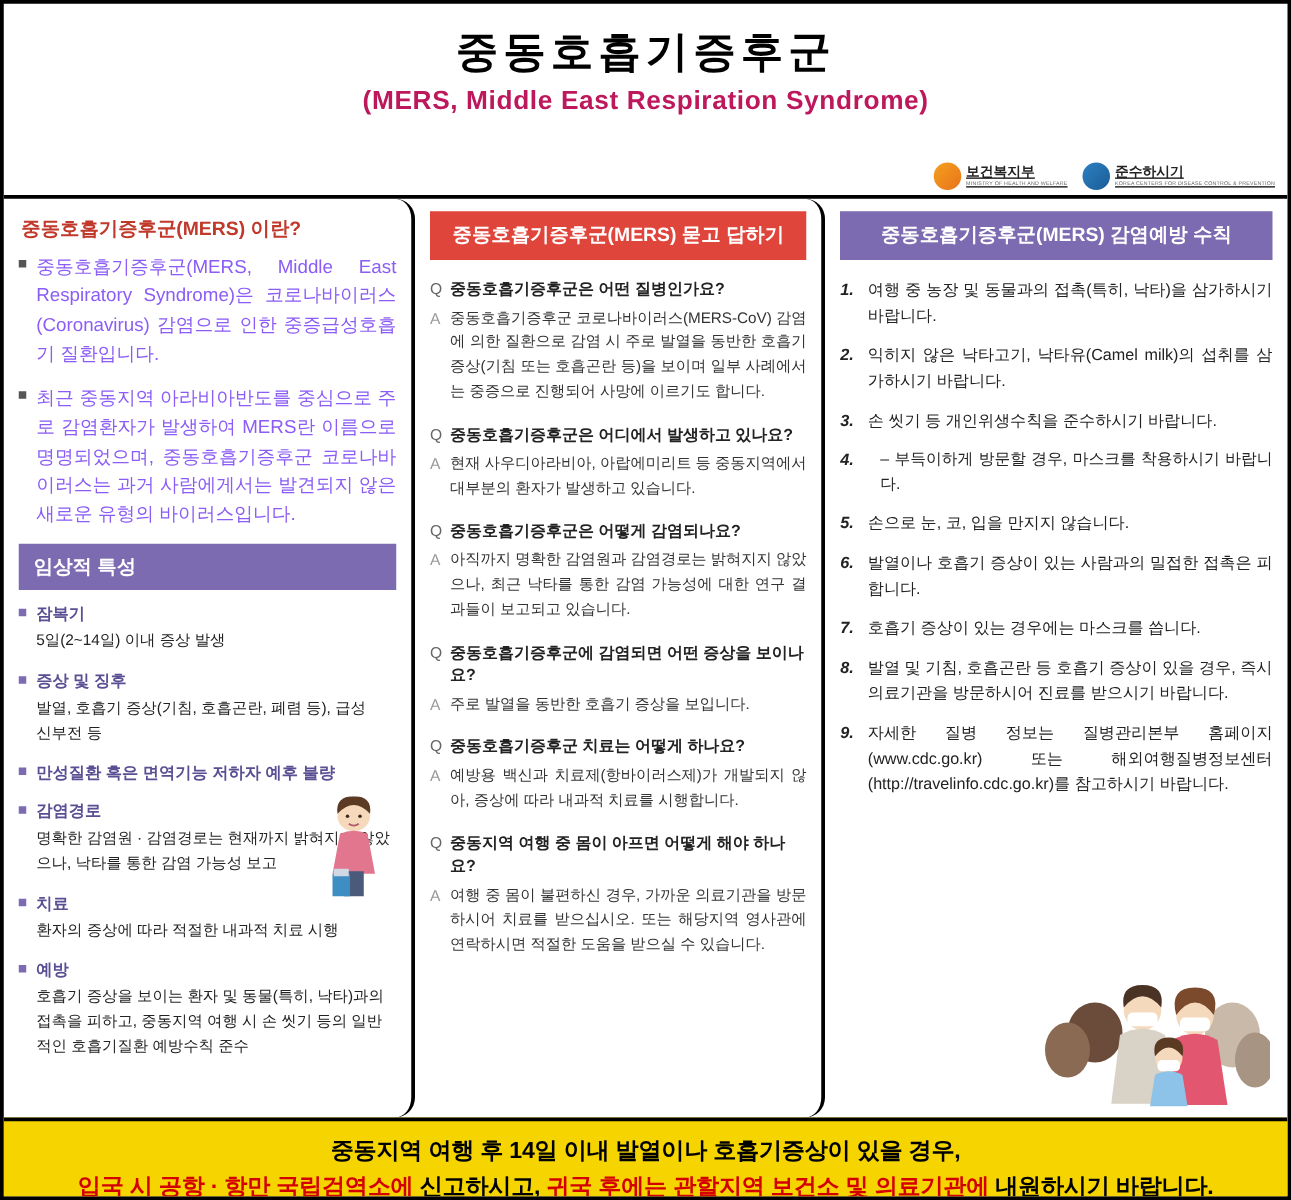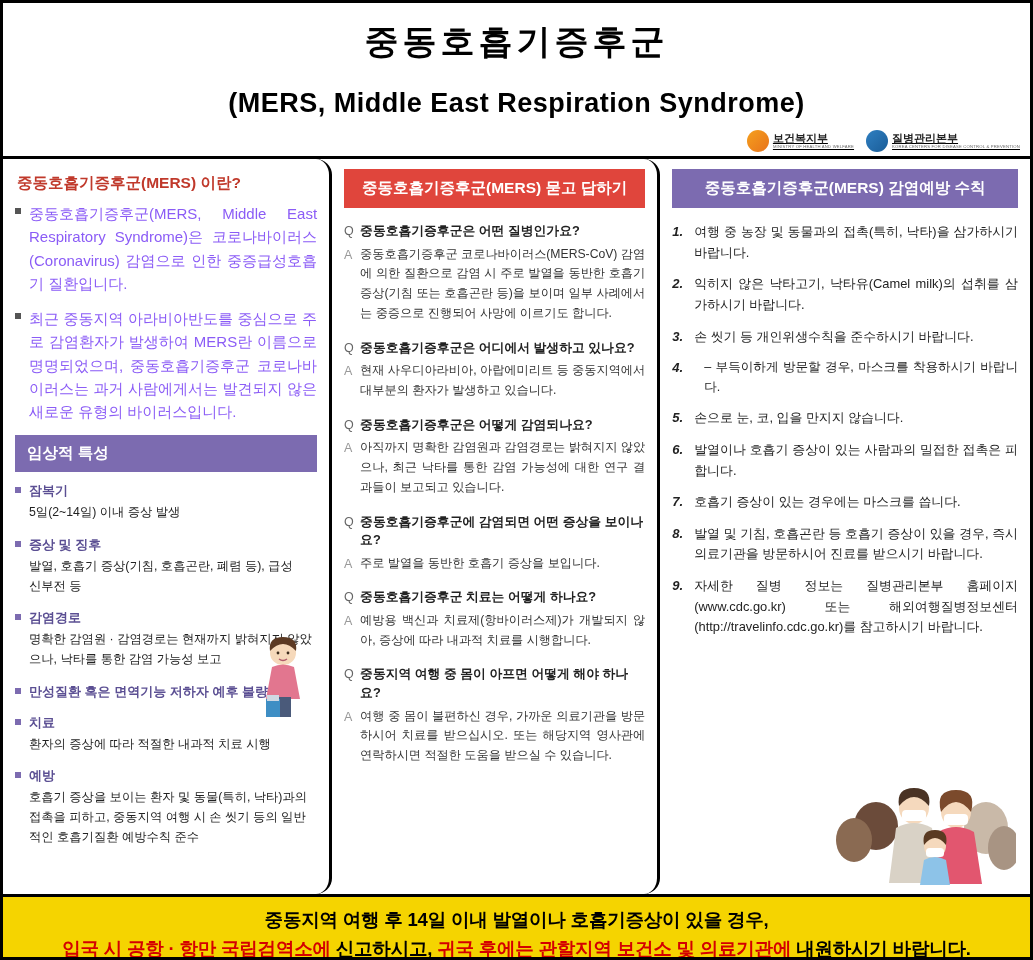--- a/index.html
+++ b/index.html
@@ -30,24 +30,24 @@
   .header-title {
     text-align: center;
     font-size: 34px;
     font-weight: bold;
     letter-spacing: 4px;
     margin-top: 16px;
     color: #000;
   }
   .header-subtitle {
     text-align: center;
-    font-size: 27px;
-    font-weight: bold;
-    margin-top: 23px;
-    color: #000000;
+    font-size: 21px;
+    font-weight: bold;
+    margin-top: 4px;
+    color: #be185d;
     letter-spacing: 0.5px;
   }
   .logos {
     position: absolute;
     right: 10px;
     bottom: 4px;
     display: flex;
     align-items: center;
     gap: 12px;
   }
@@ -323,21 +323,21 @@
       <div class="logo">
         <span class="logo-mark mw"></span>
         <span class="logo-text">
           <span class="ko">보건복지부</span>
           <span class="en">MINISTRY OF HEALTH AND WELFARE</span>
         </span>
       </div>
       <div class="logo">
         <span class="logo-mark cdc"></span>
         <span class="logo-text">
-          <span class="ko">질병관리본부</span>
+          <span class="ko">준수하시기</span>
           <span class="en">KOREA CENTERS FOR DISEASE CONTROL &amp; PREVENTION</span>
         </span>
       </div>
     </div>
   </div>
 
   <div class="body-area">
 
     <div class="col col-left">
       <div class="section-title title-left1">중동호흡기증후군(MERS) 이란?</div>
@@ -353,26 +353,26 @@
         <div class="clinical-head">잠복기</div>
         <div class="clinical-body">5일(2~14일) 이내 증상 발생</div>
       </div>
 
       <div class="clinical-item">
         <div class="clinical-head">증상 및 징후</div>
         <div class="clinical-body">발열, 호흡기 증상(기침, 호흡곤란, 폐렴 등), 급성 신부전 등</div>
       </div>
 
       <div class="clinical-item">
+        <div class="clinical-head">만성질환 혹은 면역기능 저하자 예후 불량</div>
+      </div>
+
+      <div class="clinical-item">
         <div class="clinical-head">감염경로</div>
         <div class="clinical-body wide">명확한 감염원 · 감염경로는 현재까지 밝혀지지 않았으나, 낙타를 통한 감염 가능성 보고</div>
-      </div>
-
-      <div class="clinical-item">
-        <div class="clinical-head">만성질환 혹은 면역기능 저하자 예후 불량</div>
       </div>
 
       <div class="clinical-item">
         <div class="clinical-head">치료</div>
         <div class="clinical-body wide">환자의 증상에 따라 적절한 내과적 치료 시행</div>
       </div>
 
       <div class="clinical-item">
         <div class="clinical-head">예방</div>
         <div class="clinical-body wide">호흡기 증상을 보이는 환자 및 동물(특히, 낙타)과의 접촉을 피하고, 중동지역 여행 시 손 씻기 등의 일반적인 호흡기질환 예방수칙 준수</div>

